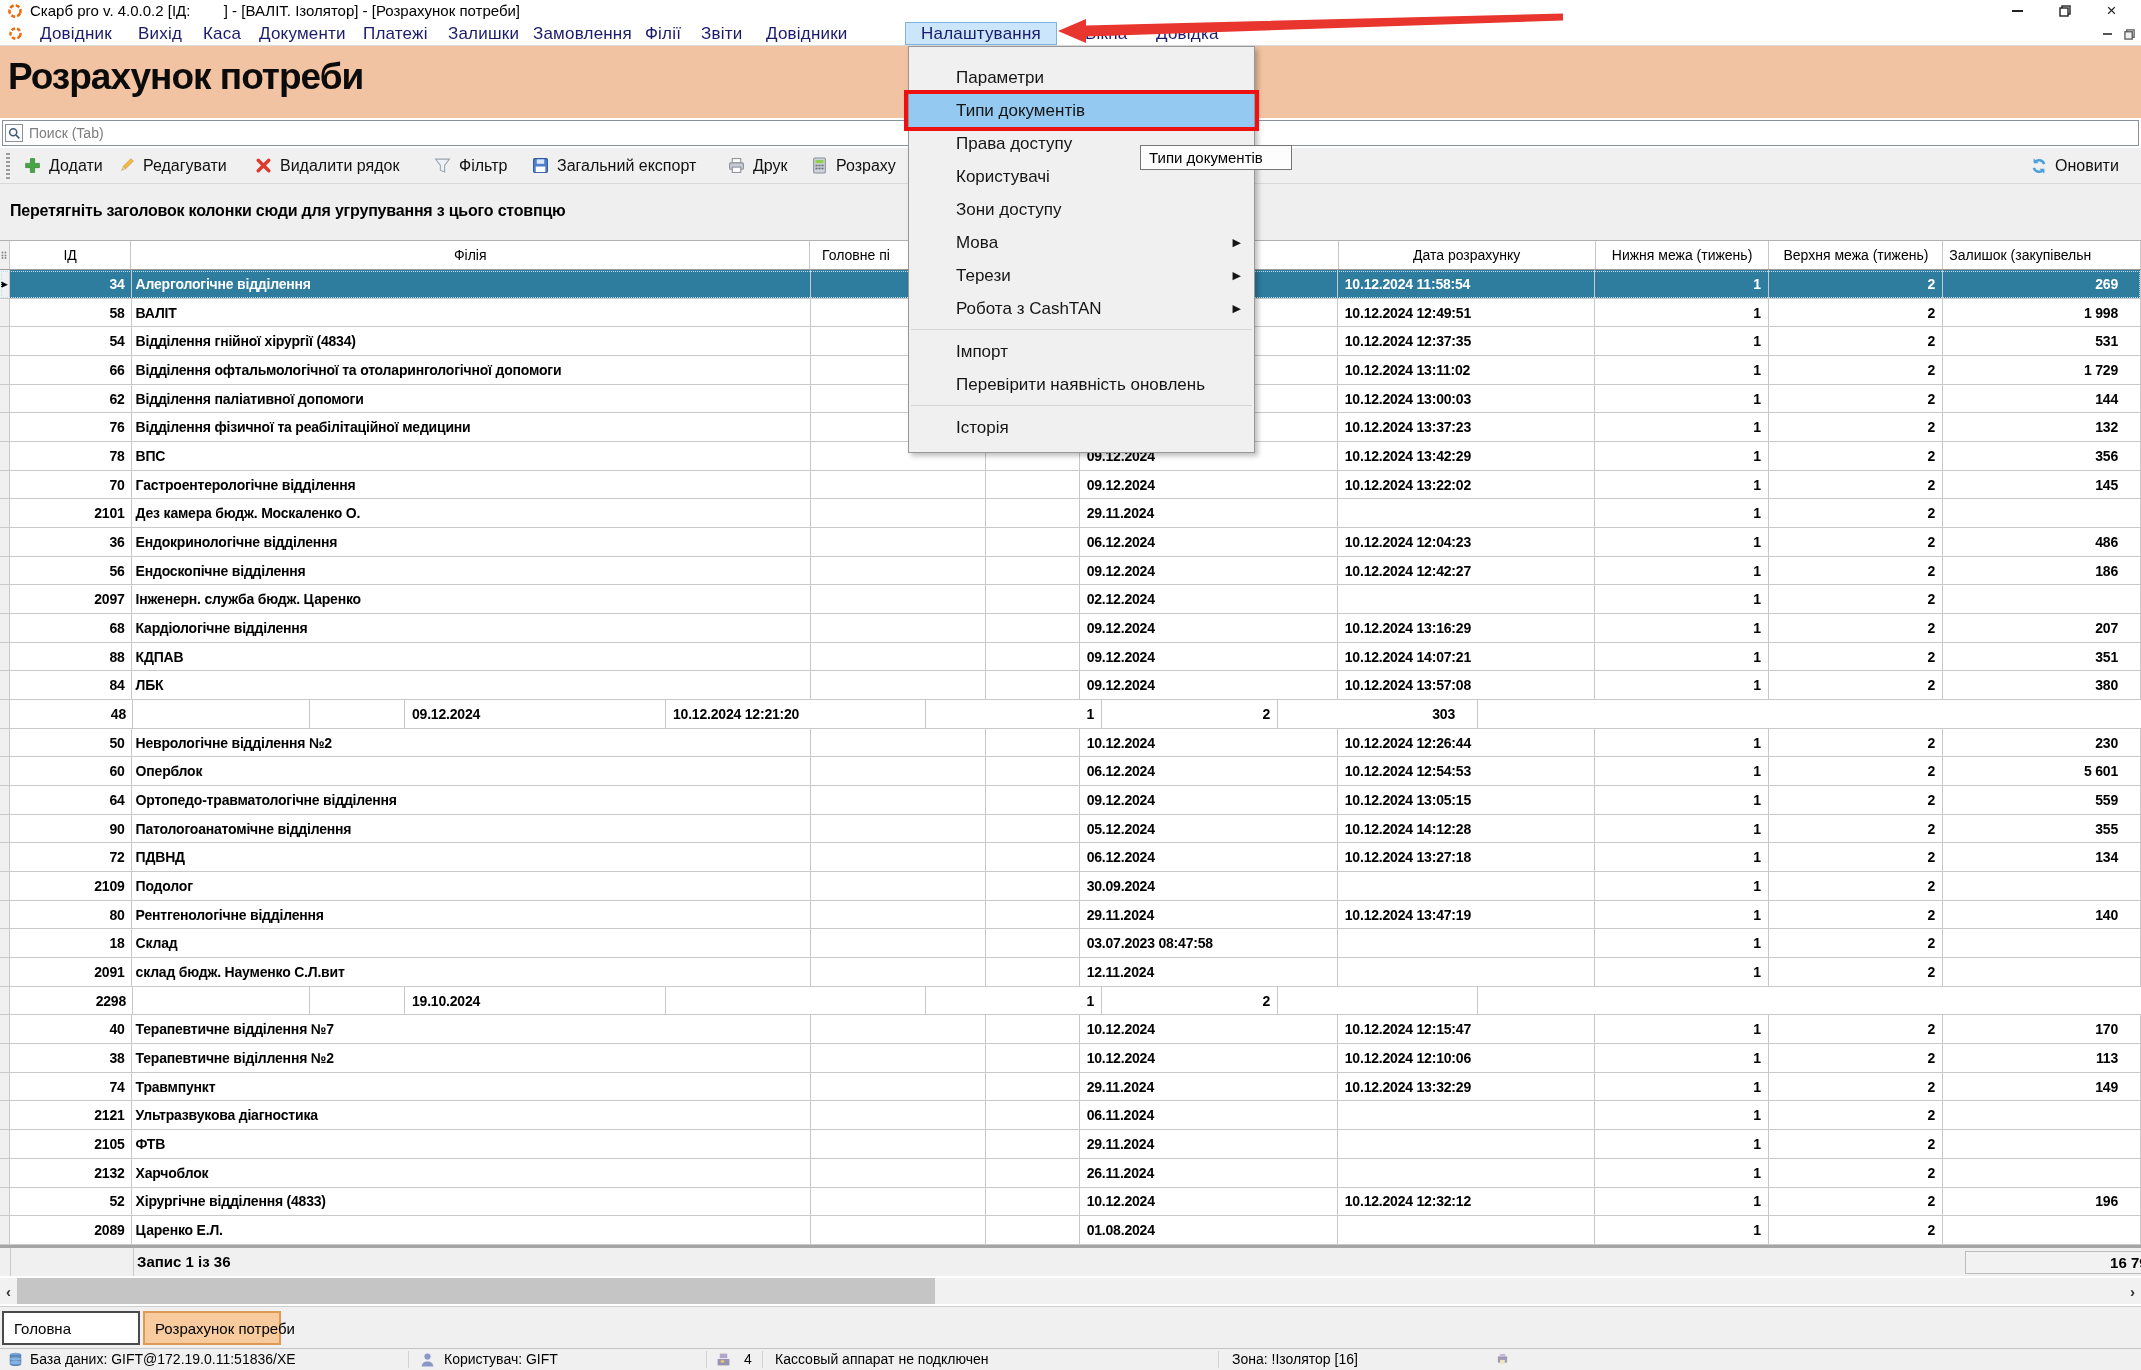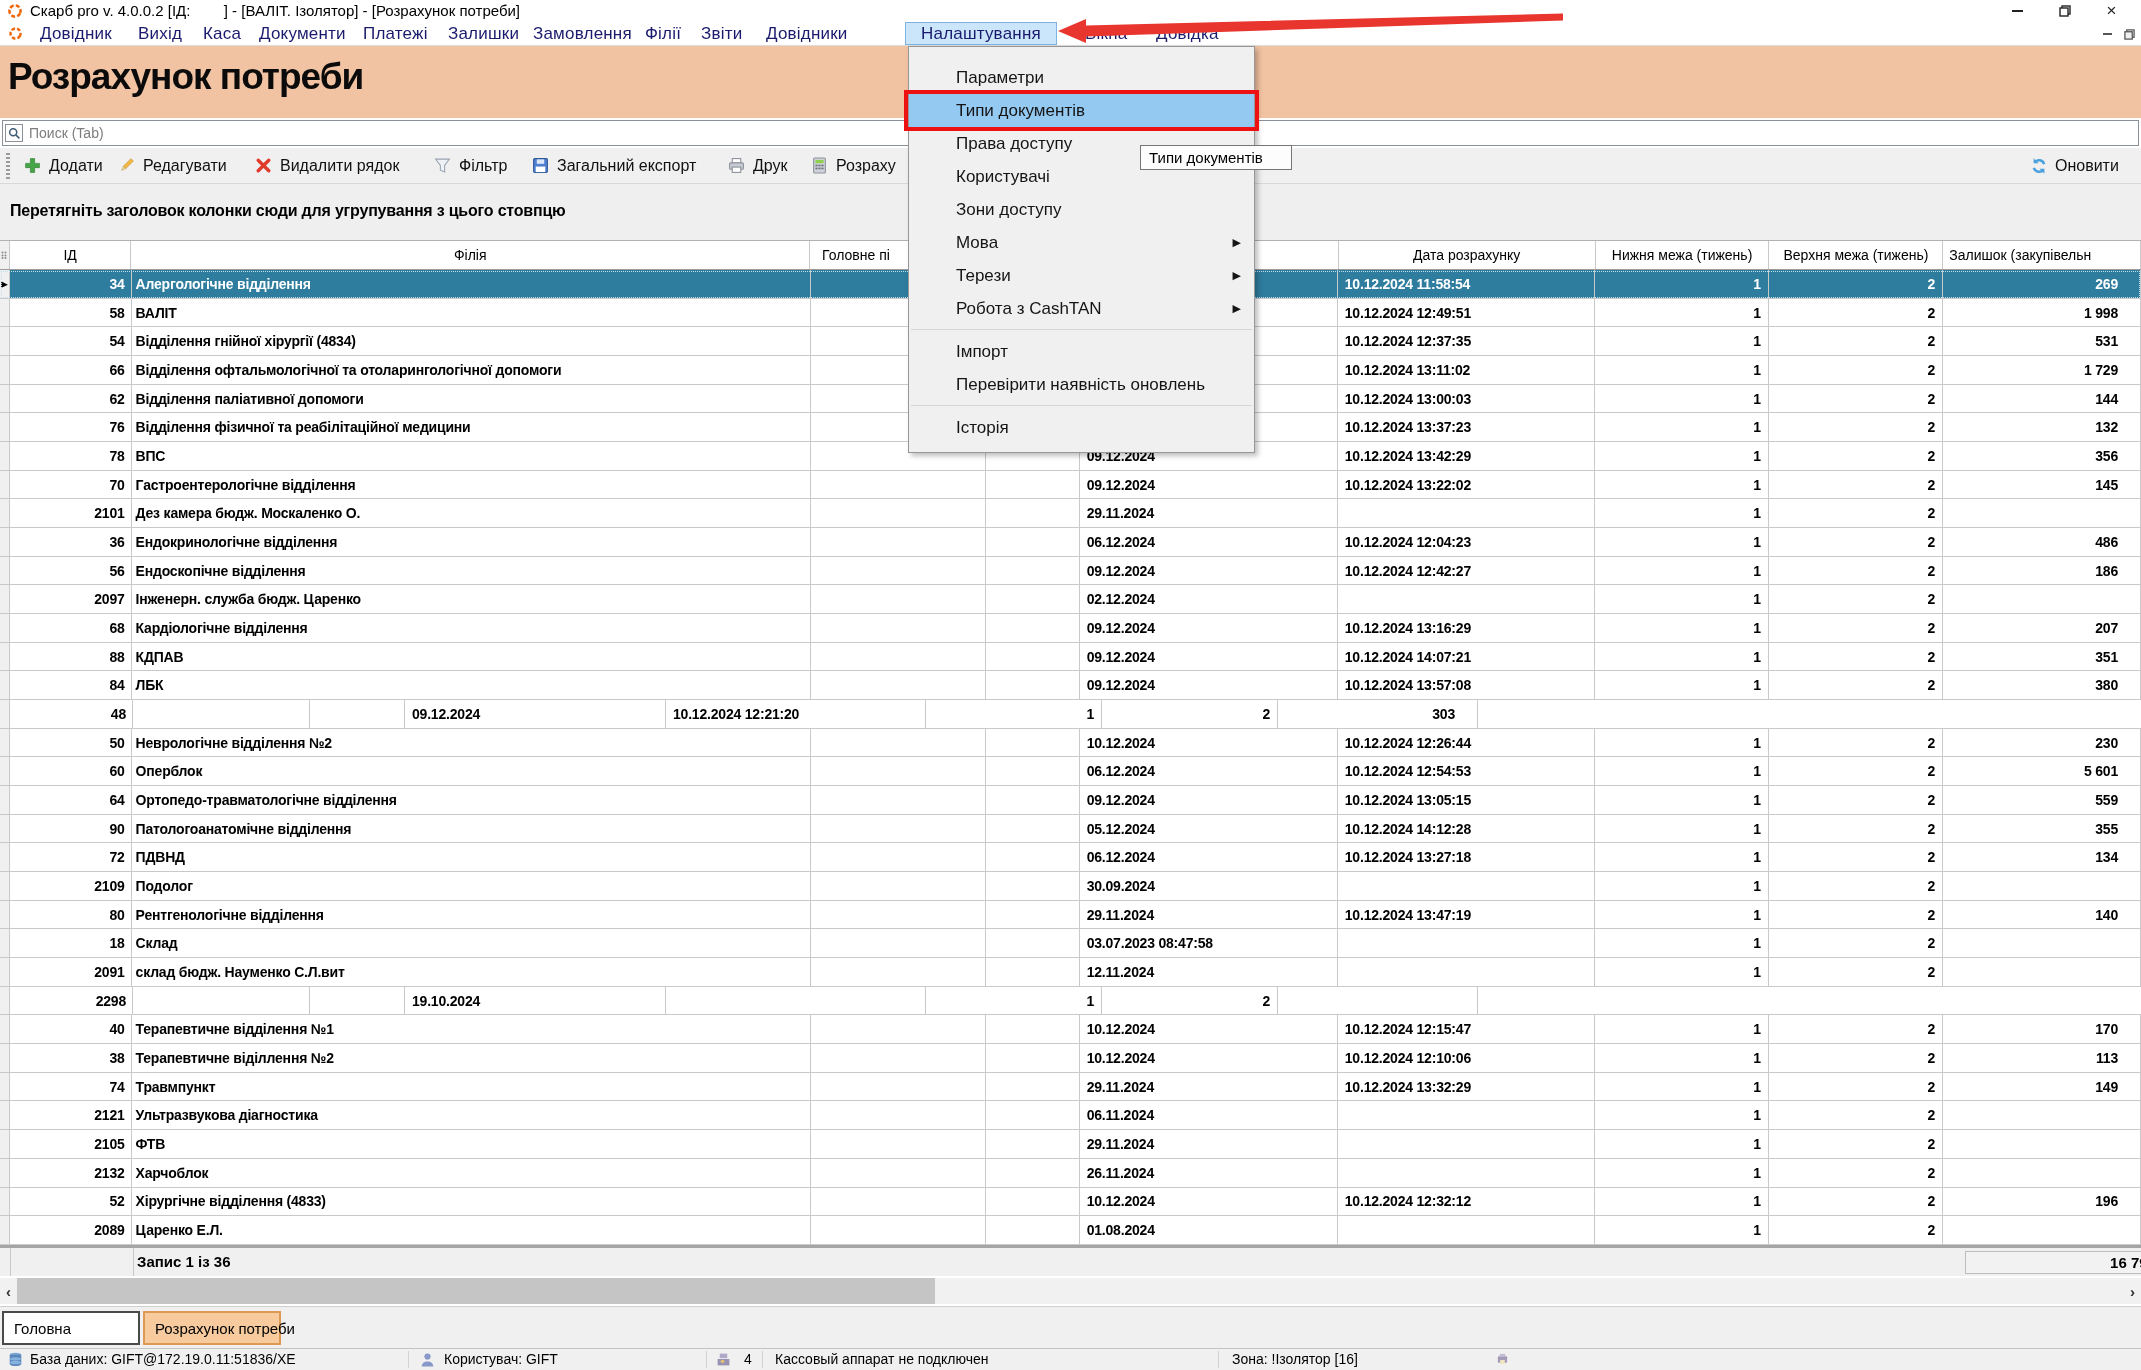--- a/index.html
+++ b/index.html
@@ -572,21 +572,21 @@
         <div class="cell c4" style="width: 95px;"></div>
         <div class="cell c5" style="width: 261px;">19.10.2024</div>
         <div class="cell c6" style="width: 260px;"></div>
         <div class="cell c7 a-right" style="width: 176px;">1</div>
         <div class="cell c8 a-right" style="width: 176px;">2</div>
         <div class="cell c9 a-right" style="width: 200px;"></div>
       </div>
       <div class="row">
         <div class="cell c0" style="width: 10px;"></div>
         <div class="cell c1 a-right" style="width: 123px;">40</div>
-        <div class="cell c2" style="width: 687px;">Терапевтичне відділення №1</div>
+        <div class="cell c2" style="width: 687px;">Терапевтичне відділення №7</div>
         <div class="cell c3" style="width: 177px;"></div>
         <div class="cell c4" style="width: 95px;"></div>
         <div class="cell c5" style="width: 261px;">10.12.2024</div>
         <div class="cell c6" style="width: 260px;">10.12.2024 12:15:47</div>
         <div class="cell c7 a-right" style="width: 176px;">1</div>
         <div class="cell c8 a-right" style="width: 176px;">2</div>
         <div class="cell c9 a-right" style="width: 200px; text-align: center;">170</div>
       </div>
       <div class="row">
         <div class="cell c0" style="width: 10px;"></div>

